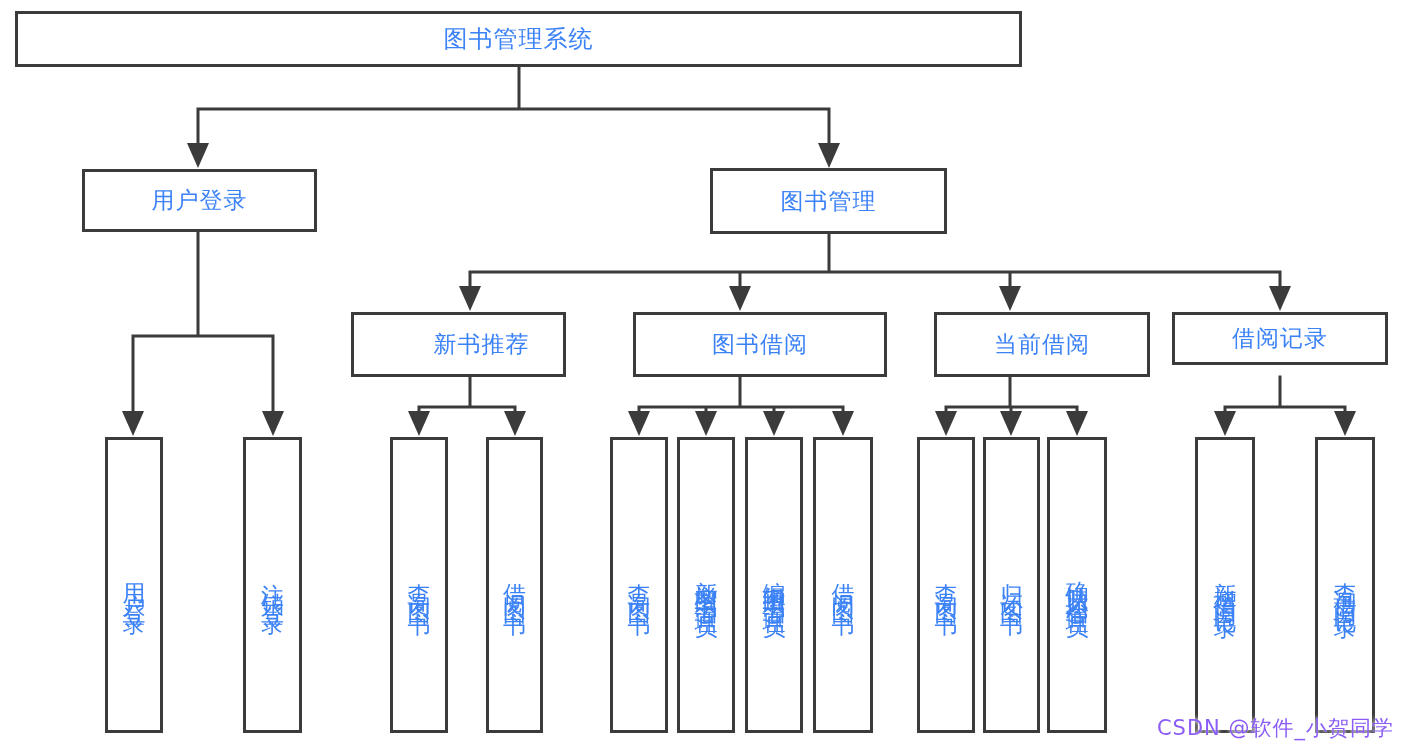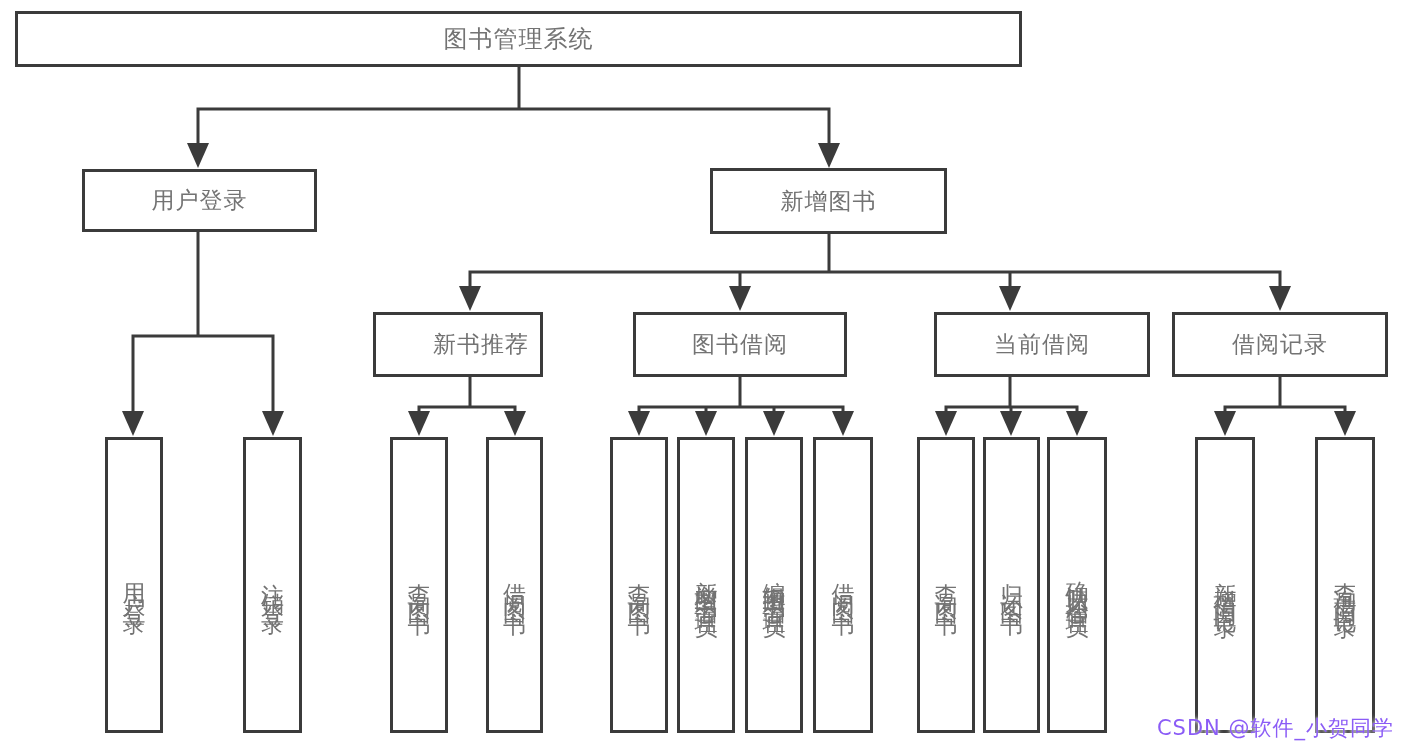--- a/index.html
+++ b/index.html
@@ -20,21 +20,21 @@
     left: 0;
     top: 0;
     width: 1405px;
     height: 747px;
   }
   .node {
     position: absolute;
     box-sizing: border-box;
     background: #ffffff;
     border: 3px solid #3b3b3b;
-    color: #737373;
+    color: #3b82f6;
     display: flex;
     align-items: center;
     justify-content: center;
     text-align: center;
   }
   .hnode {
     font-size: 23px;
     letter-spacing: 1px;
     white-space: nowrap;
   }
@@ -112,26 +112,26 @@
       <polygon points="1066,411 1088,411 1077,436"></polygon>
 
       <polygon points="1214,411 1236,411 1225,436"></polygon>
       <polygon points="1334,411 1356,411 1345,436"></polygon>
     </g>
   </svg>
 
   <div class="node hnode root" style="left:15px; top:11px; width:1007px; height:56px;">图书管理系统</div>
 
   <div class="node hnode" style="left:82px; top:169px; width:235px; height:63px;">用户登录</div>
-  <div class="node hnode" style="left:710px; top:168px; width:237px; height:66px;">新增图书</div>
+  <div class="node hnode" style="left:710px; top:168px; width:237px; height:66px;">图书管理</div>
 
-  <div class="node hnode" style="left:373px; top:312px; width:170px; height:65px;padding-left:46px;">新书推荐</div>
-  <div class="node hnode" style="left:633px; top:312px; width:214px; height:65px;">图书借阅</div>
+  <div class="node hnode" style="left:351px; top:312px; width:215px; height:65px;padding-left:46px;">新书推荐</div>
+  <div class="node hnode" style="left:633px; top:312px; width:254px; height:65px;">图书借阅</div>
   <div class="node hnode" style="left:934px; top:312px; width:216px; height:65px;">当前借阅</div>
-  <div class="node hnode" style="left:1172px; top:312px; width:216px; height:65px;">借阅记录</div>
+  <div class="node hnode" style="left:1172px; top:312px; width:216px; height:53px;">借阅记录</div>
 
   <div class="node leaf" style="left:105px; top:437px; width:58px; height:296px;">
     <span class="vtext">用户登录</span>
   </div>
   <div class="node leaf" style="left:243px; top:437px; width:59px; height:296px;">
     <span class="vtext">注销登录</span>
   </div>
 
   <div class="node leaf" style="left:390px; top:437px; width:58px; height:296px;">
     <span class="vtext">查询图书</span>

